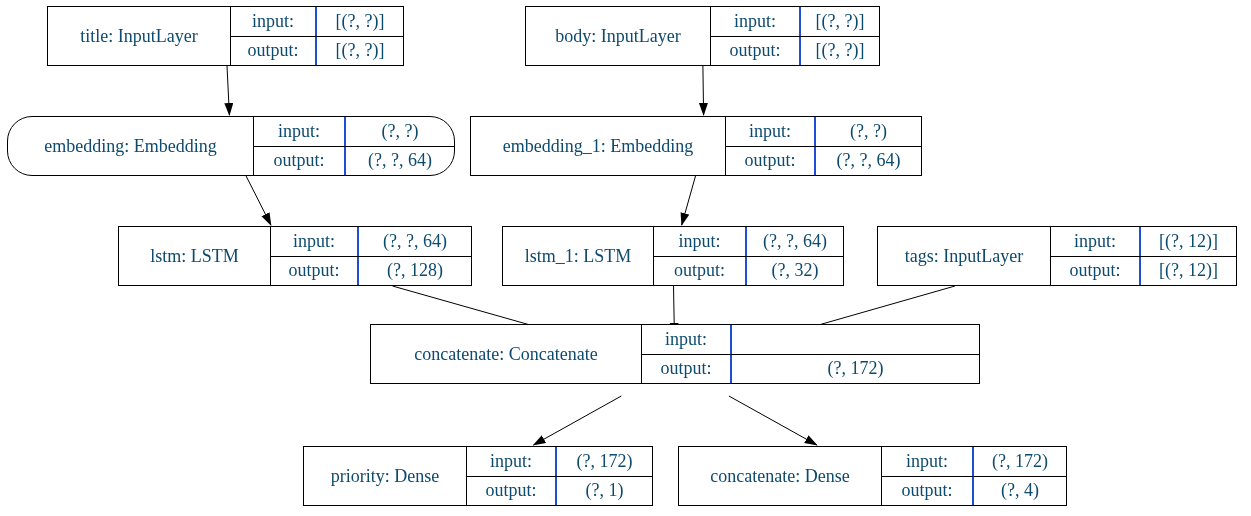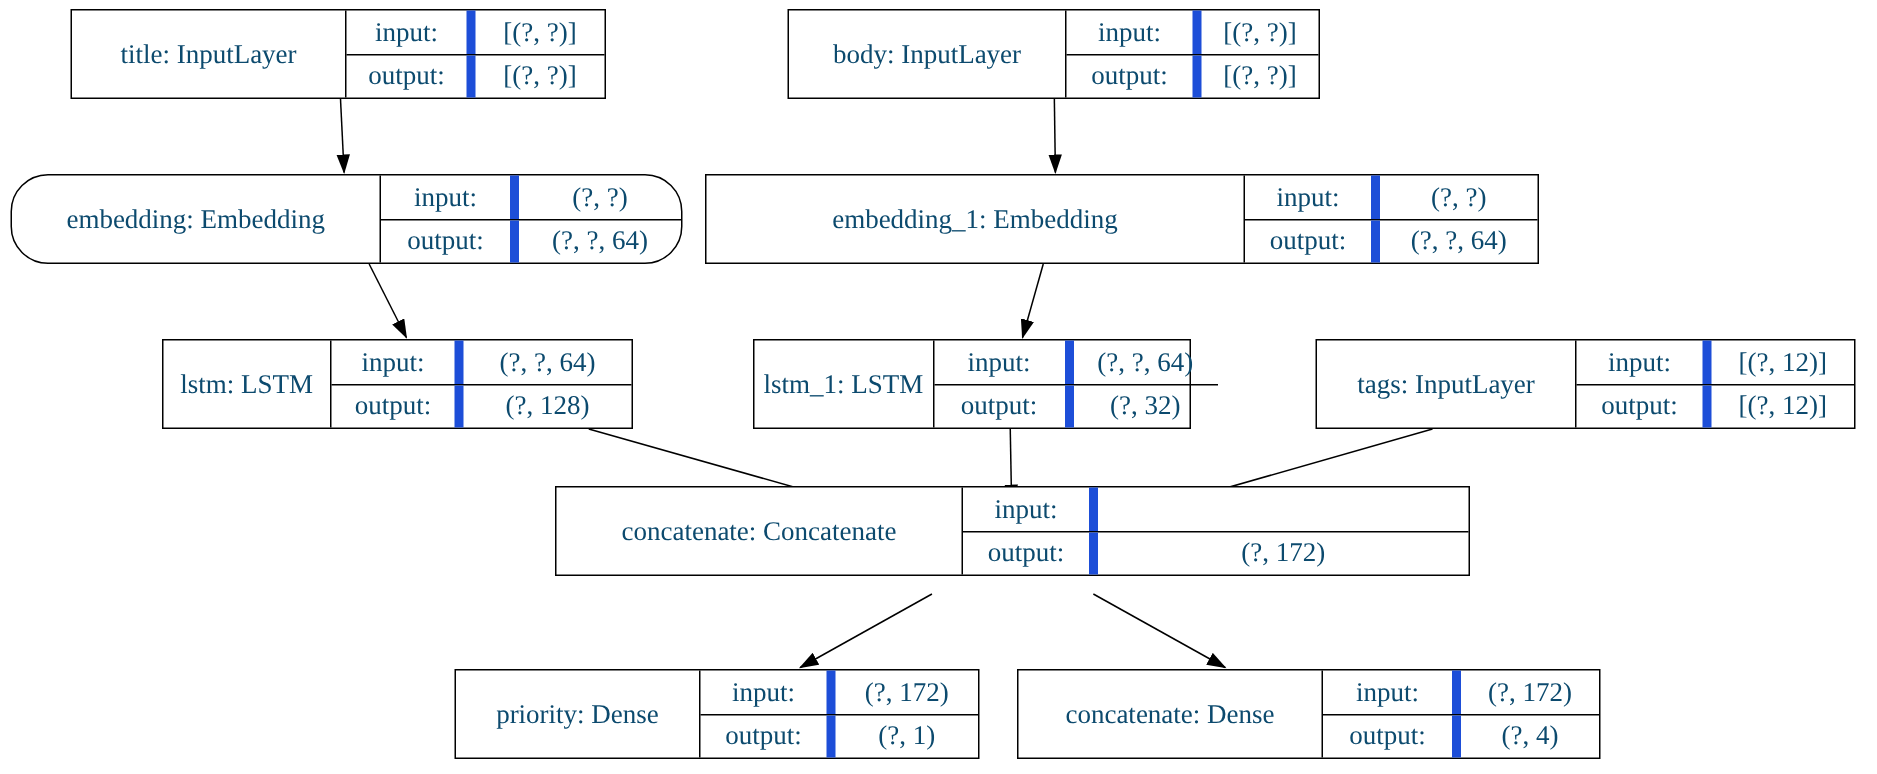--- a/index.html
+++ b/index.html
@@ -48,21 +48,21 @@
   .io-row {
     flex: 1;
     display: flex;
   }
   .io-row:first-child {
     border-bottom: 1px solid #000000;
   }
   .io-key {
     width: var(--kw, 90px);
     box-sizing: border-box;
-    border-right: 6px solid #1d4ed8;
+    border-right: 2px solid #1d4ed8;
     display: flex;
     align-items: center;
     justify-content: center;
     white-space: nowrap;
   }
   .io-val {
     width: var(--vw, 100px);
     box-sizing: border-box;
     display: flex;
     align-items: center;
@@ -128,49 +128,49 @@
         <div class="io-key">input:</div>
         <div class="io-val">(?, ?)</div>
       </div>
       <div class="io-row">
         <div class="io-key">output:</div>
         <div class="io-val">(?, ?, 64)</div>
       </div>
     </div>
   </div>
 
-  <div class="node" id="node-embedding_1" style="left:470px; top:116px; width:556px; --kw:90px; --vw:105px;">
+  <div class="node" id="node-embedding_1" style="left:470px; top:116px; width:452px; --kw:90px; --vw:105px;">
     <div class="label-cell">embedding_1: Embedding</div>
     <div class="io-col">
       <div class="io-row">
         <div class="io-key">input:</div>
         <div class="io-val">(?, ?)</div>
       </div>
       <div class="io-row">
         <div class="io-key">output:</div>
         <div class="io-val">(?, ?, 64)</div>
       </div>
     </div>
   </div>
 
-  <div class="node" id="node-lstm" style="left:108px; top:226px; width:314px; --kw:88px; --vw:112px;">
+  <div class="node" id="node-lstm" style="left:118px; top:226px; width:354px; --kw:88px; --vw:112px;">
     <div class="label-cell">lstm: LSTM</div>
     <div class="io-col">
       <div class="io-row">
         <div class="io-key">input:</div>
         <div class="io-val">(?, ?, 64)</div>
       </div>
       <div class="io-row">
         <div class="io-key">output:</div>
         <div class="io-val">(?, 128)</div>
       </div>
     </div>
   </div>
 
-  <div class="node" id="node-lstm_1" style="left:502px; top:226px; width:292px;text-align:right; --kw:93px; --vw:96px;">
+  <div class="node" id="node-lstm_1" style="left:502px; top:226px; width:342px;text-align:right; --kw:93px; --vw:96px;">
     <div class="label-cell">lstm_1: LSTM</div>
     <div class="io-col">
       <div class="io-row">
         <div class="io-key">input:</div>
         <div class="io-val">(?, ?, 64)</div>
       </div>
       <div class="io-row">
         <div class="io-key">output:</div>
         <div class="io-val">(?, 32)</div>
       </div>

